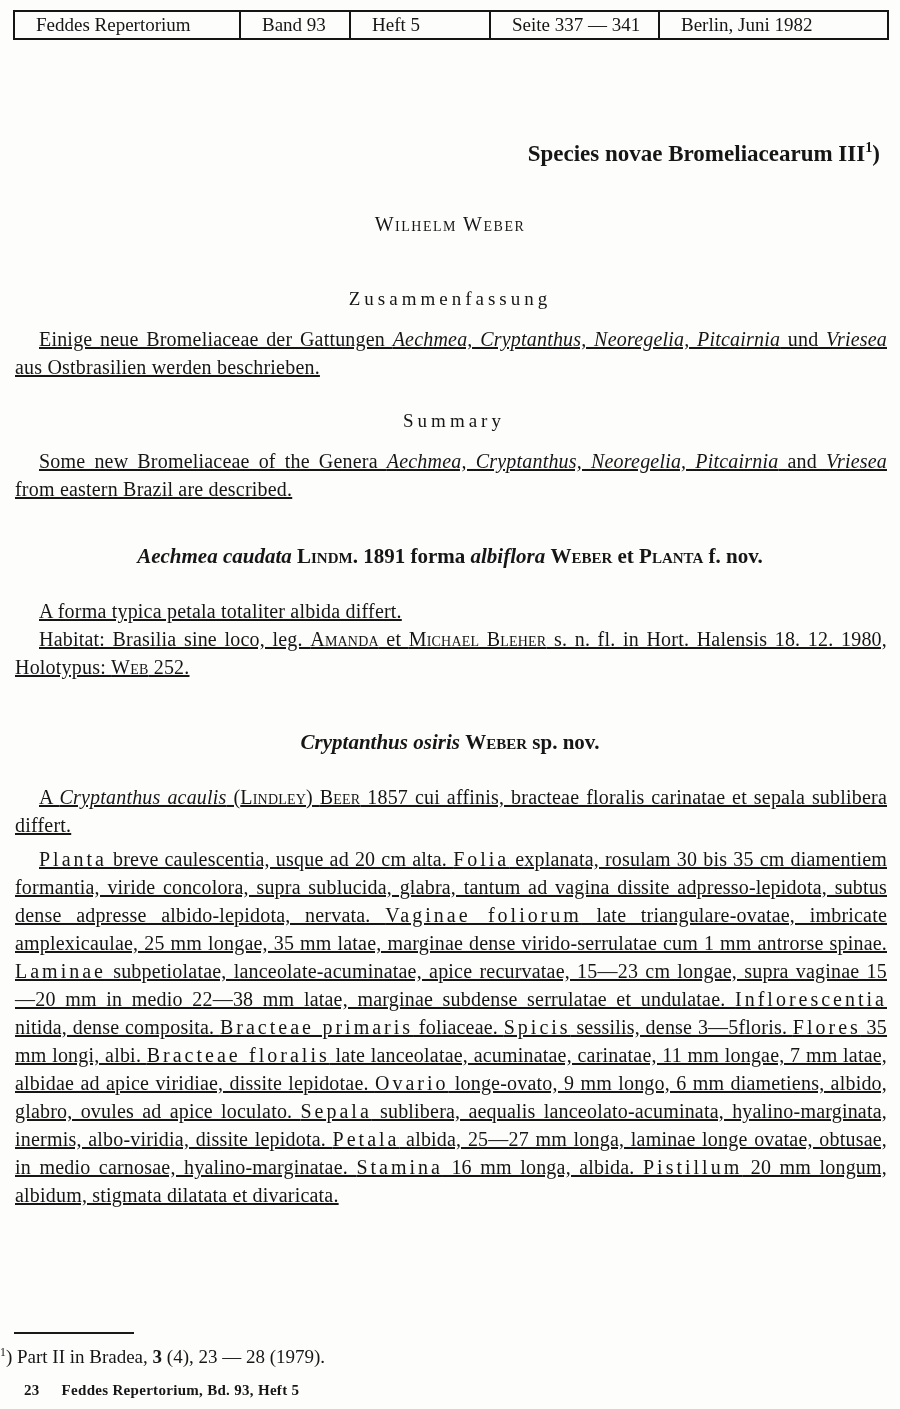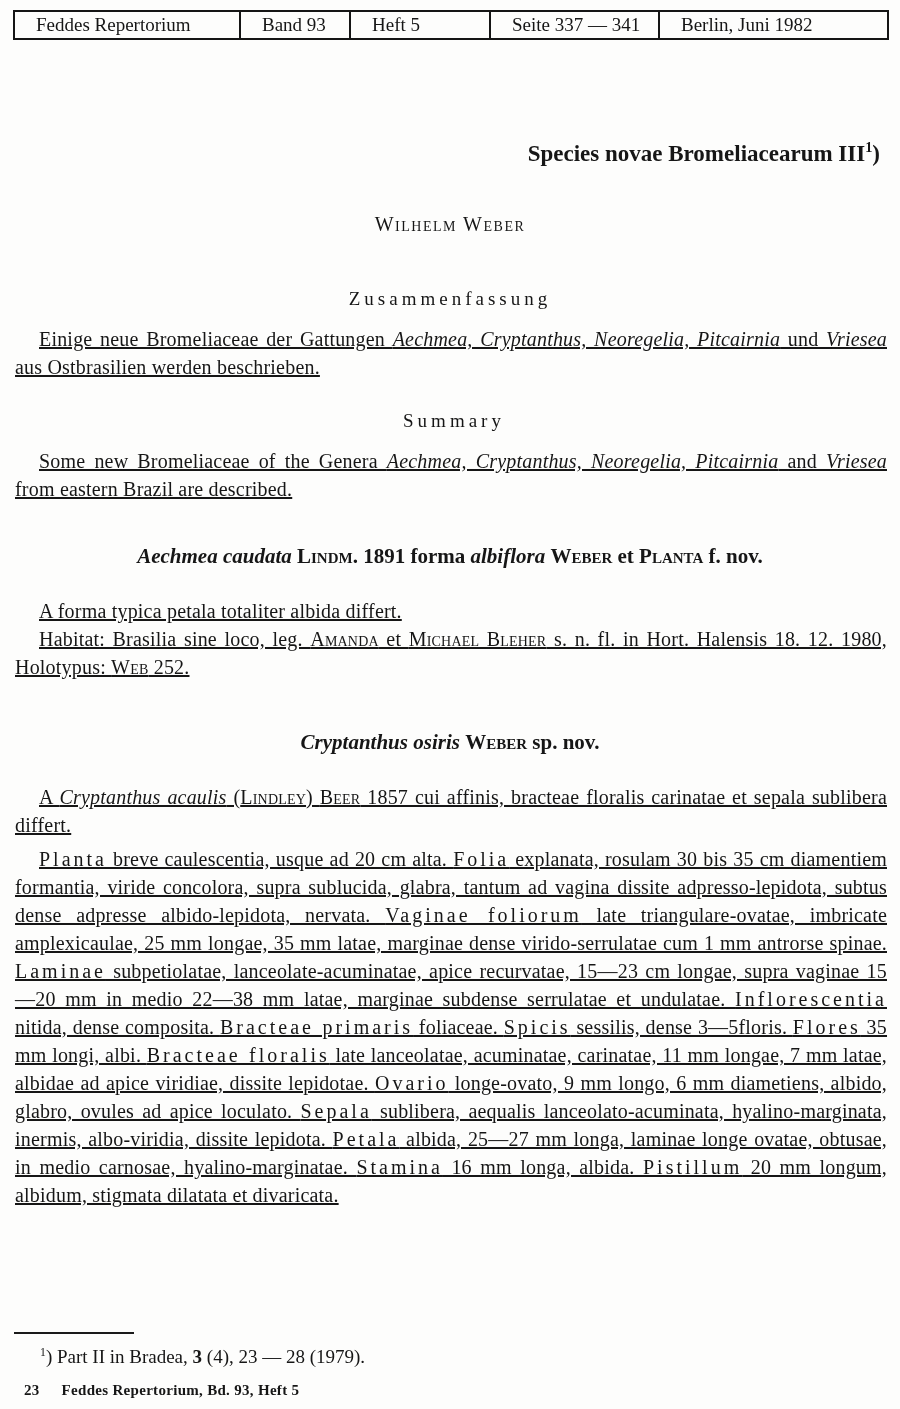--- a/index.html
+++ b/index.html
@@ -103,21 +103,20 @@
 
   
   .bottom-block { position: absolute; left: 0; bottom: 0; width: 100%; }
   .footnote-rule {
     width: 120px;
     border-top: 2px solid #1a1a1a;
     margin: 0 0 10px 14px;
   }
   .footnote {
     margin: 0;
-    padding-left: 40px;
     font-size: 19px;
     line-height: 26px;
   }
   .running-footer {
     margin: 12px 0 10px 0;
     padding-left: 24px;
     font-size: 15px;
     font-weight: bold;
     letter-spacing: 0.3px;
   }

